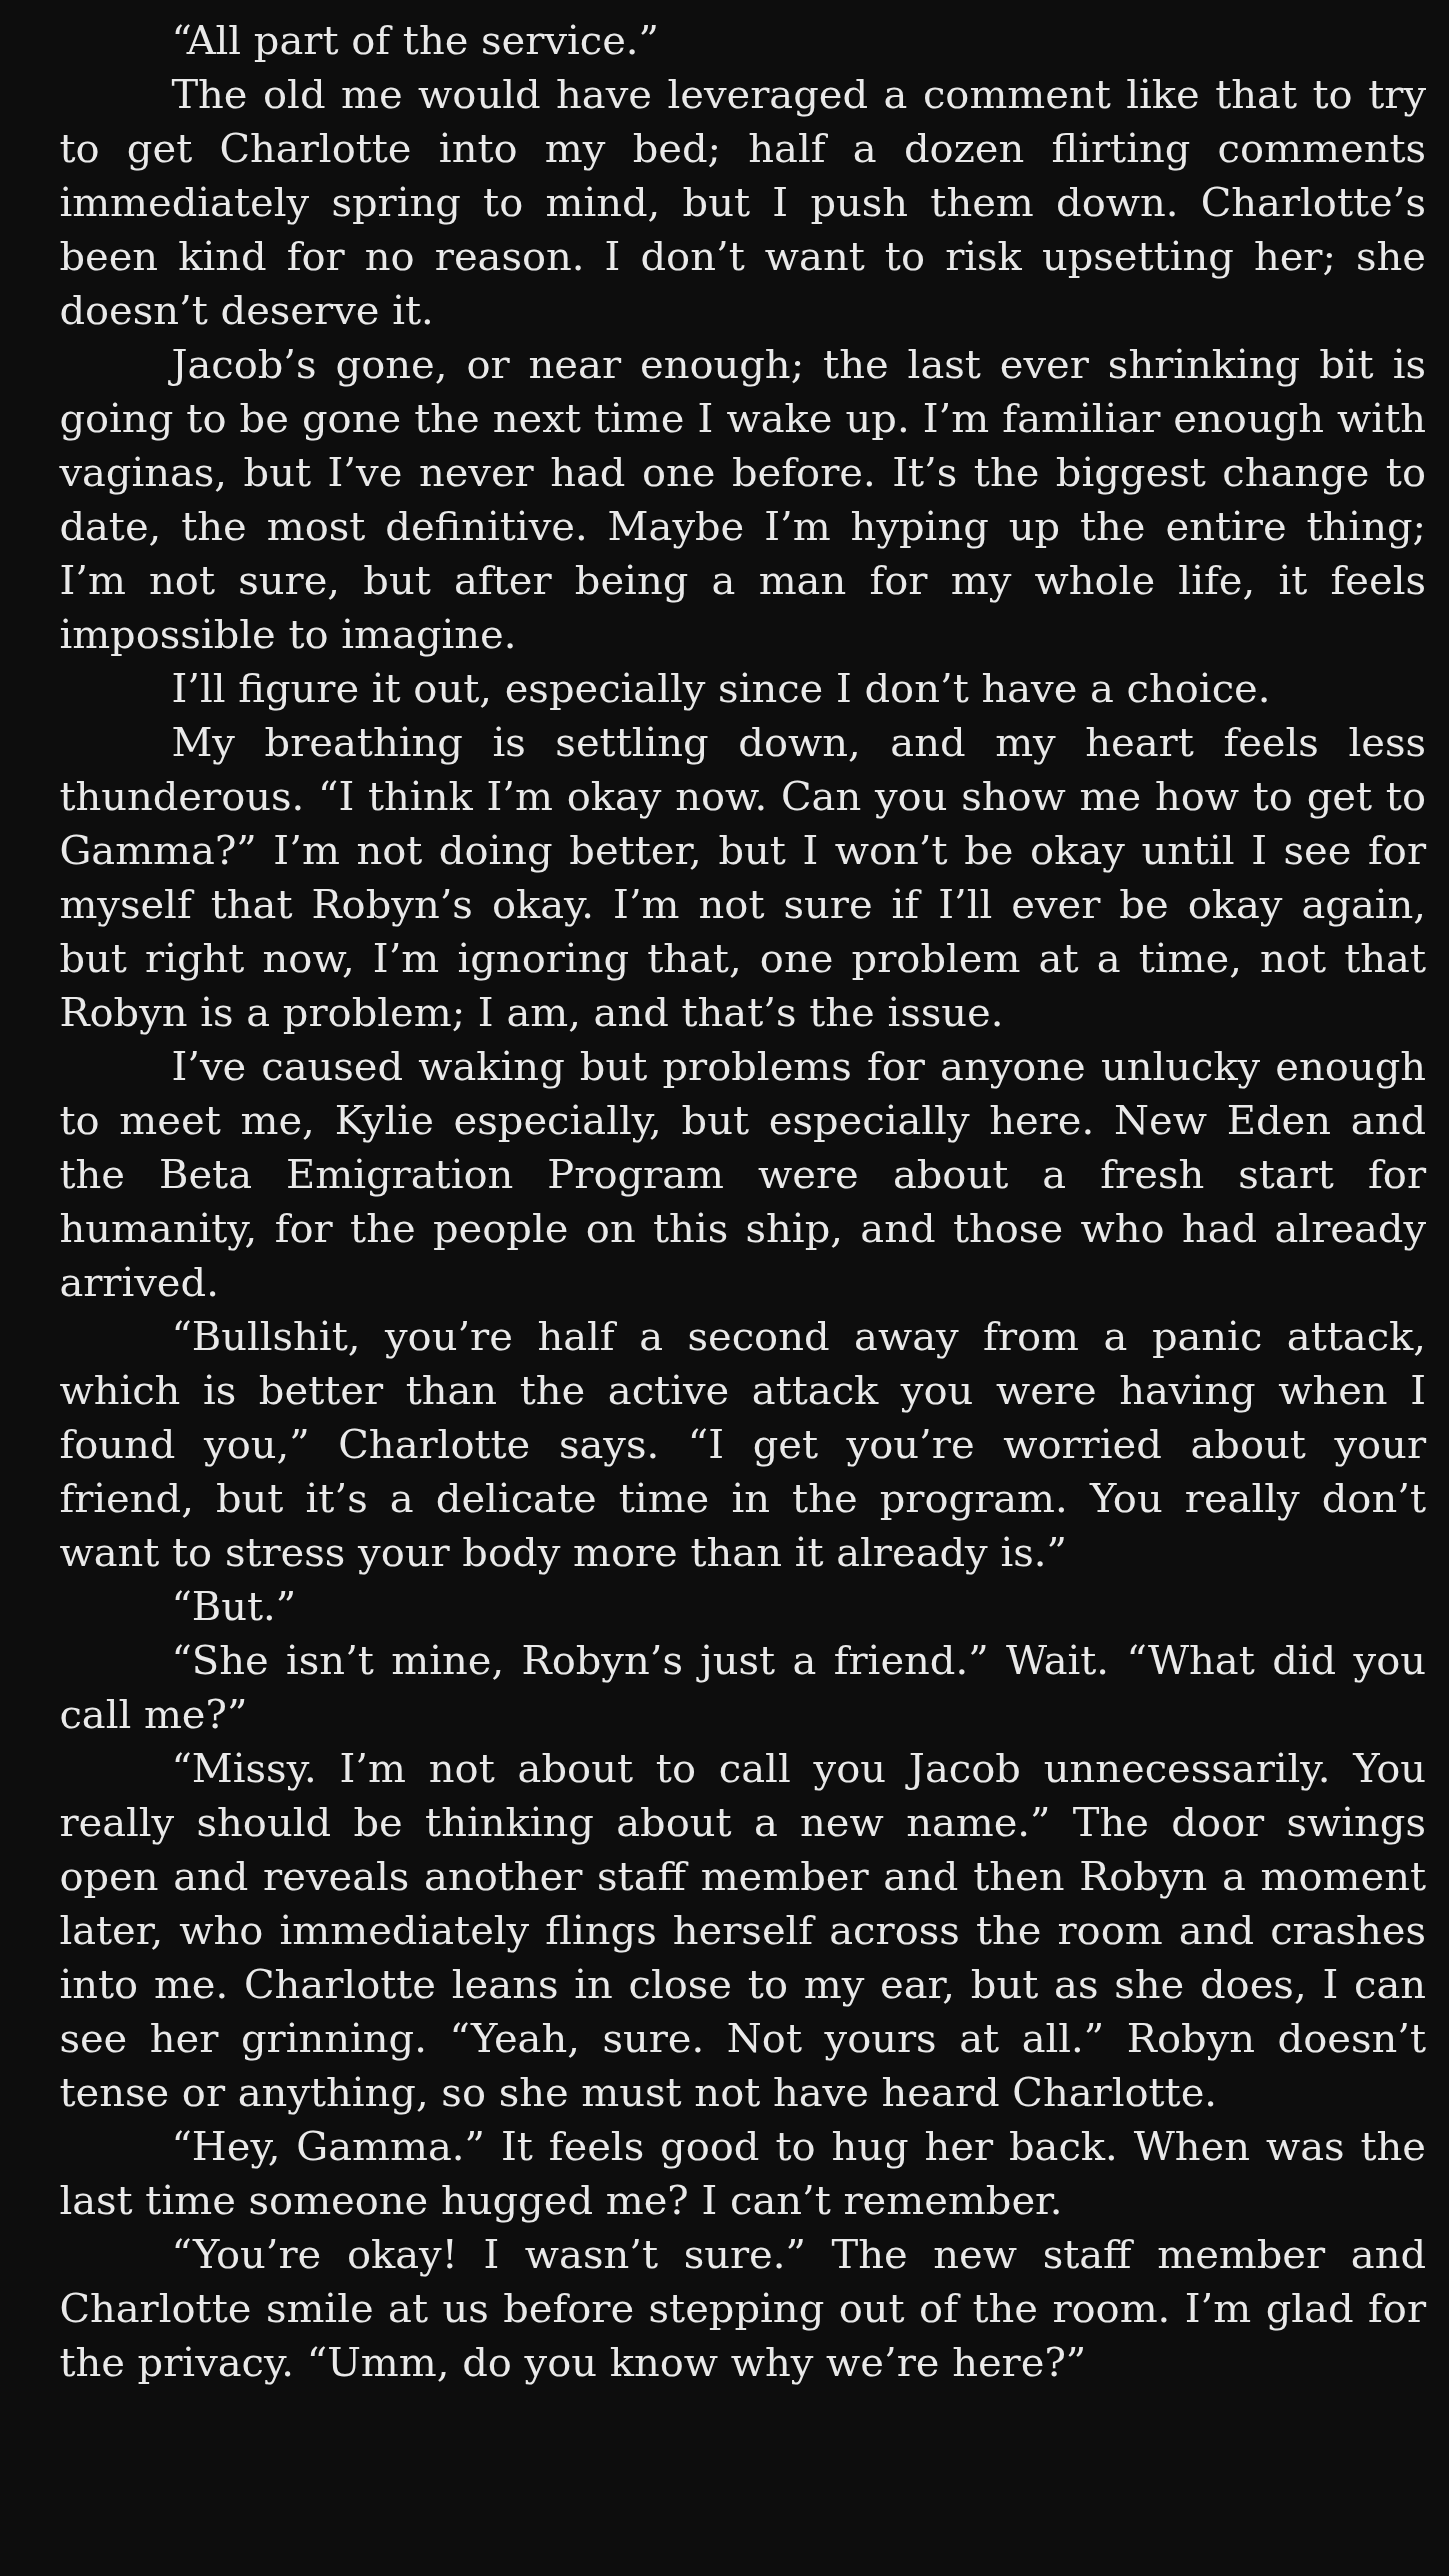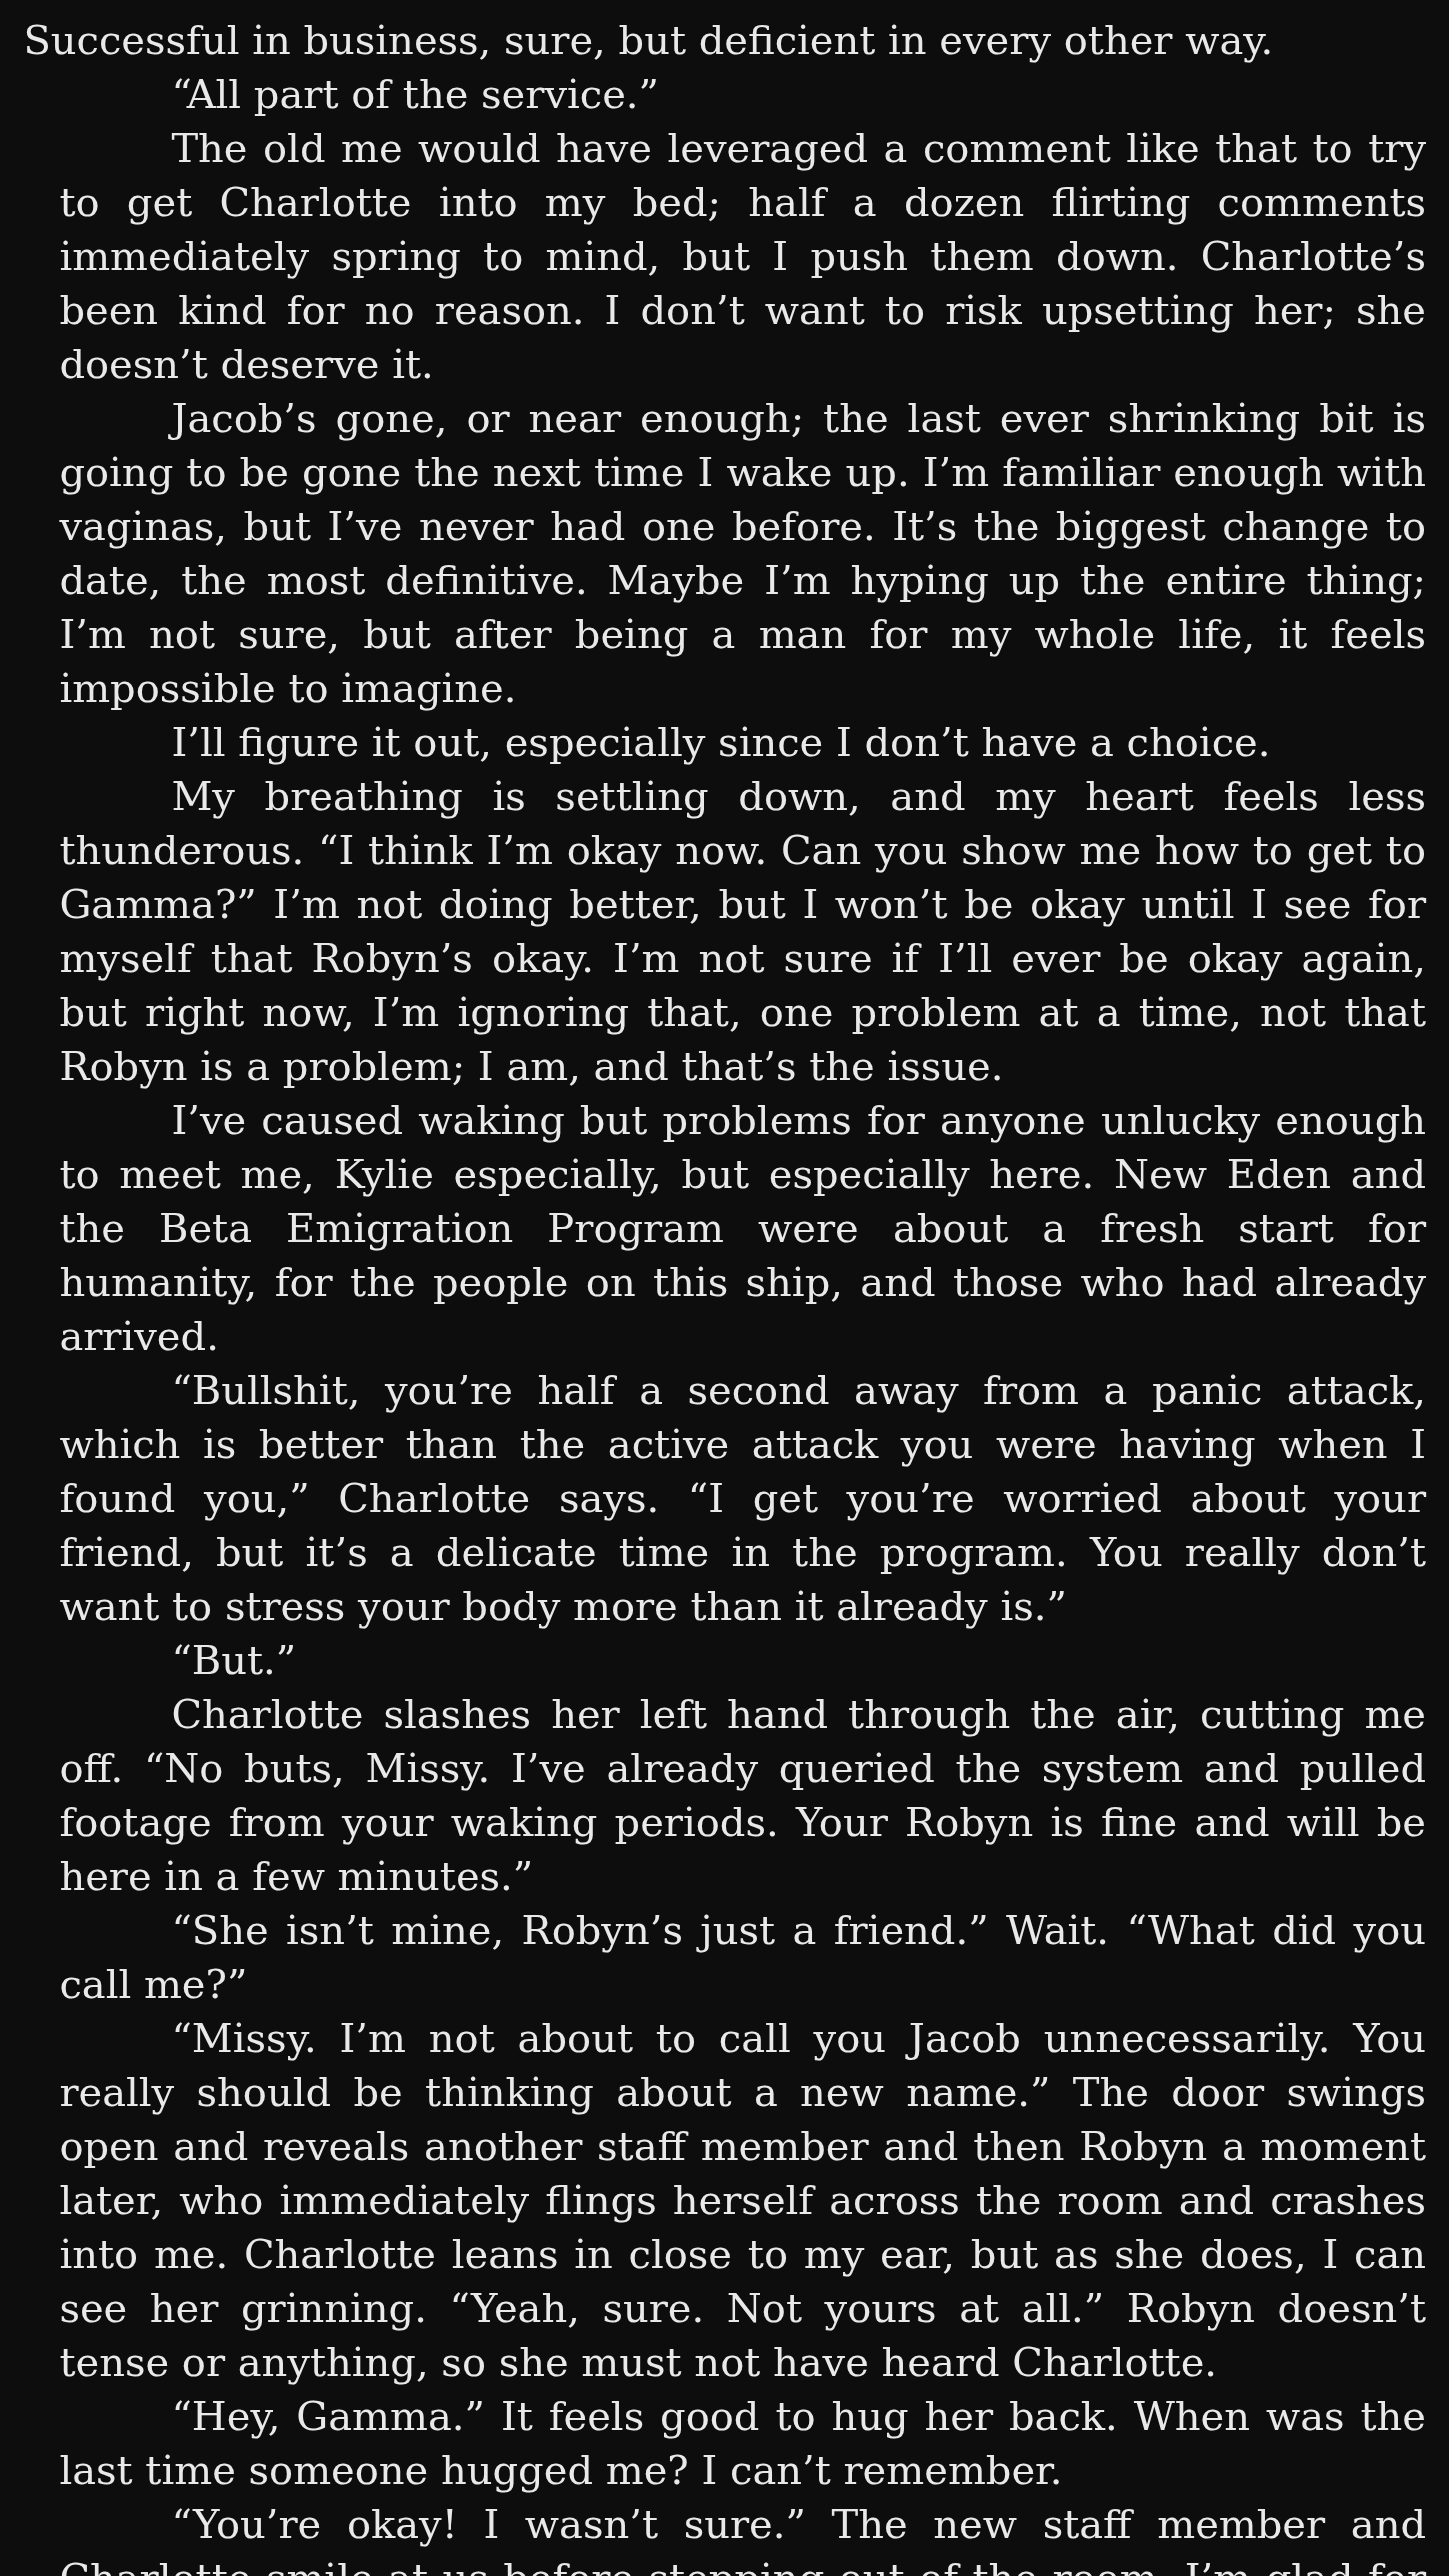--- a/index.html
+++ b/index.html
@@ -35,28 +35,26 @@
   }
   .para.indent{
     text-indent:112px;
     margin-left:36px;
   }
 </style>
 </head>
 <body>
 
 <main class="page">
-  <p class="para">Successful in business, sure, but deficient in every other way.</p>
   <p class="para indent">“All part of the service.”</p>
   <p class="para indent">The old me would have leveraged a comment like that to try to get Charlotte into my bed; half a dozen flirting comments immediately spring to mind, but I push them down. Charlotte’s been kind for no reason. I don’t want to risk upsetting her; she doesn’t deserve it.</p>
   <p class="para indent">Jacob’s gone, or near enough; the last ever shrinking bit is going to be gone the next time I wake up. I’m familiar enough with vaginas, but I’ve never had one before. It’s the biggest change to date, the most definitive. Maybe I’m hyping up the entire thing; I’m not sure, but after being a man for my whole life, it feels impossible to imagine.</p>
   <p class="para indent">I’ll figure it out, especially since I don’t have a choice.</p>
   <p class="para indent">My breathing is settling down, and my heart feels less thunderous. “I think I’m okay now. Can you show me how to get to Gamma?” I’m not doing better, but I won’t be okay until I see for myself that Robyn’s okay. I’m not sure if I’ll ever be okay again, but right now, I’m ignoring that, one problem at a time, not that Robyn is a problem; I am, and that’s the issue.</p>
   <p class="para indent">I’ve caused waking but problems for anyone unlucky enough to meet me, Kylie especially, but especially here. New Eden and the Beta Emigration Program were about a fresh start for humanity, for the people on this ship, and those who had already arrived.</p>
   <p class="para indent">“Bullshit, you’re half a second away from a panic attack, which is better than the active attack you were having when I found you,” Charlotte says. “I get you’re worried about your friend, but it’s a delicate time in the program. You really don’t want to stress your body more than it already is.”</p>
   <p class="para indent">“But.”</p>
-  <p class="para indent">Charlotte slashes her left hand through the air, cutting me off. “No buts, Missy. I’ve already queried the system and pulled footage from your waking periods. Your Robyn is fine and will be here in a few minutes.”</p>
   <p class="para indent">“She isn’t mine, Robyn’s just a friend.” Wait. “What did you call me?”</p>
   <p class="para indent">“Missy. I’m not about to call you Jacob unnecessarily. You really should be thinking about a new name.” The door swings open and reveals another staff member and then Robyn a moment later, who immediately flings herself across the room and crashes into me. Charlotte leans in close to my ear, but as she does, I can see her grinning. “Yeah, sure. Not yours at all.” Robyn doesn’t tense or anything, so she must not have heard Charlotte.</p>
   <p class="para indent">“Hey, Gamma.” It feels good to hug her back. When was the last time someone hugged me? I can’t remember.</p>
   <p class="para indent">“You’re okay! I wasn’t sure.” The new staff member and Charlotte smile at us before stepping out of the room. I’m glad for the privacy. “Umm, do you know why we’re here?”</p>
 </main>
 
 
 </body></html>

